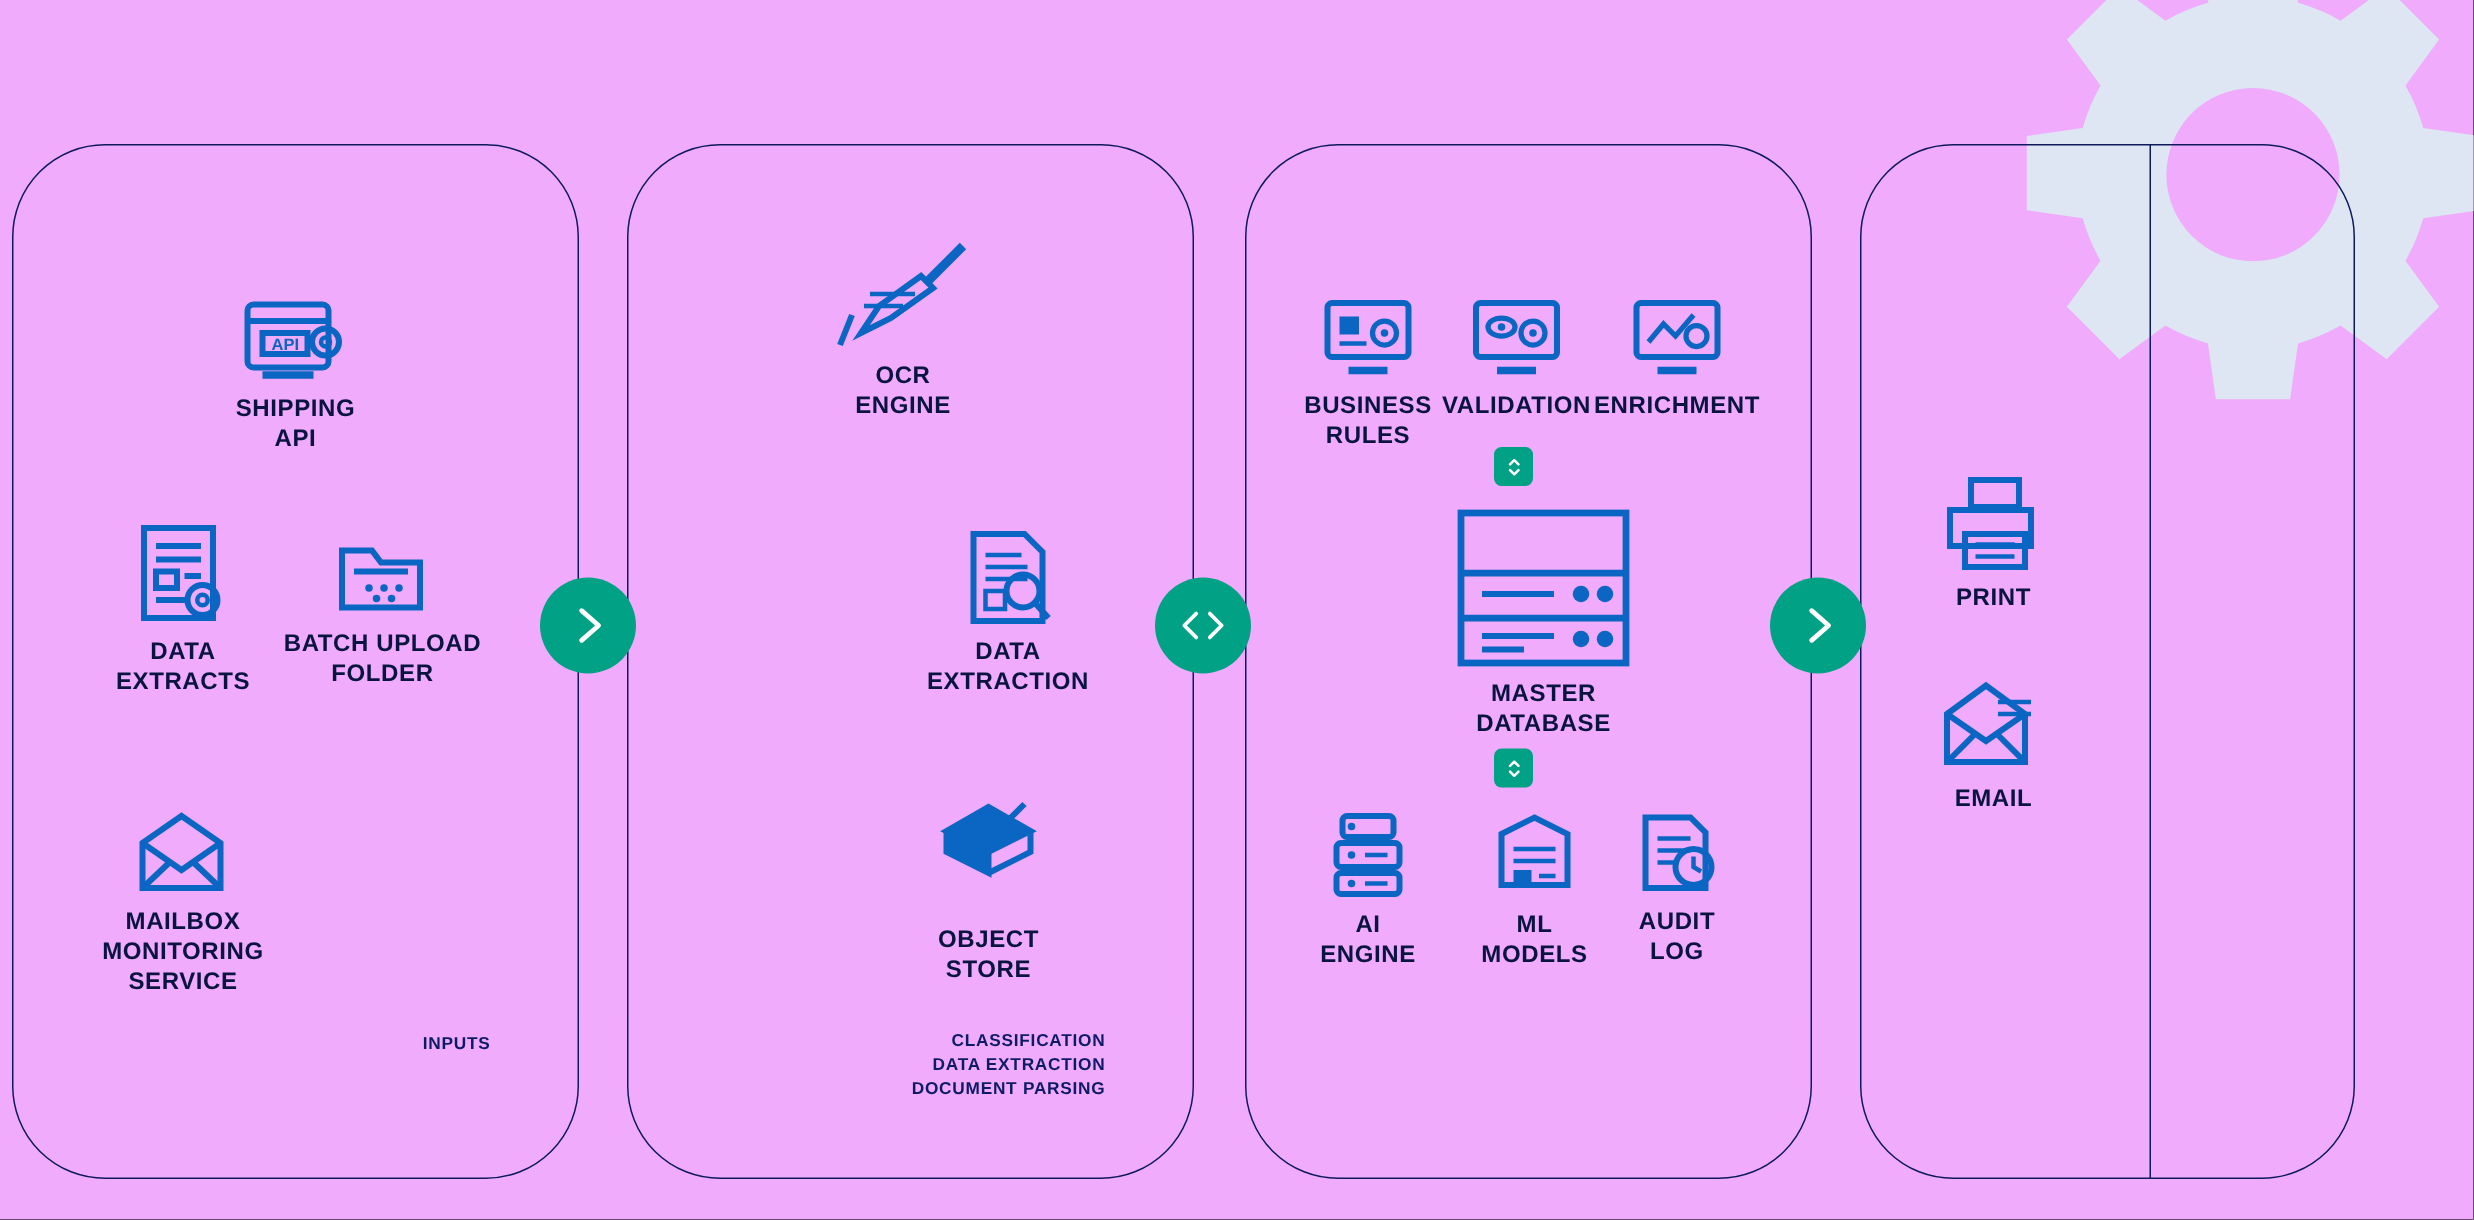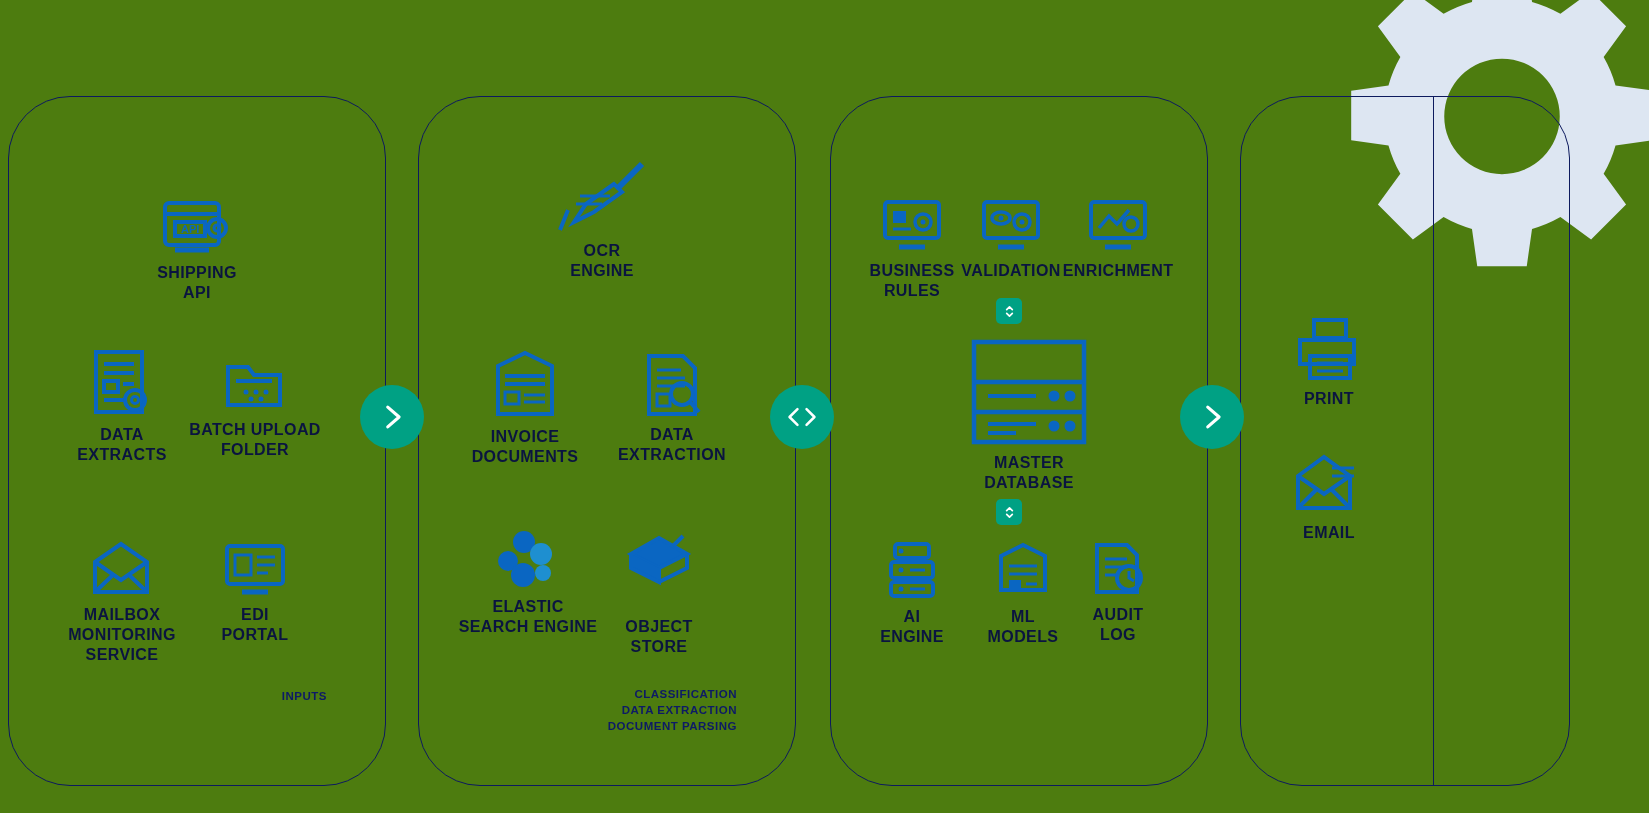--- a/index.html
+++ b/index.html
@@ -2,21 +2,21 @@
 <html><head>
 <meta charset="utf-8">
 <style>
   * { box-sizing: border-box; margin: 0; padding: 0; }
   html, body {
     width: 1649px; height: 813px;
     background: #000000;
     font-family: "Liberation Sans", sans-serif;
     overflow: hidden;
   }
-  #stage { position: relative; width: 1649px; height: 813px; background: #4d7c0f; }
+  #stage { position: relative; width: 1649px; height: 813px; background: #f0abfc; }
 
   
   .gear-watermark {
     position: absolute; right: -18px; top: -42px;
     width: 330px; height: 330px; z-index: 0; pointer-events: none;
   }
   .gear-watermark svg { width: 100%; height: 100%; display: block; }
 
   
   .panel {
@@ -168,94 +168,53 @@
         <polyline points="5 22 31 40 57 22"></polyline>
         <line x1="5" y1="52" x2="24" y2="34"></line>
         <line x1="57" y1="52" x2="38" y2="34"></line>
       </svg>
     </span>
     <span class="lbl">MAILBOX
 MONITORING
 SERVICE</span>
   </div>
 
-  <div class="node" style="left:180px; top:540px;">
-    <span class="glyph">
-      <svg width="66" height="58" viewBox="0 0 66 58" fill="none" stroke="#0a66c2" stroke-width="4">
-        <rect x="5" y="6" width="56" height="38" rx="3"></rect>
-        <rect x="13" y="15" width="16" height="20" stroke-width="3"></rect>
-        <line x1="35" y1="17" x2="53" y2="17" stroke-width="3"></line>
-        <line x1="35" y1="25" x2="53" y2="25" stroke-width="3"></line>
-        <line x1="35" y1="33" x2="46" y2="33" stroke-width="3"></line>
-        <line x1="20" y1="52" x2="46" y2="52" stroke-width="5"></line>
-      </svg>
-    </span>
-    <span class="lbl">EDI
-PORTAL</span>
-  </div>
 
   <div class="group-caption" style="left:67px; top:688px;">INPUTS</div>
 
   <div class="node" style="left:527px; top:160px;">
     <span class="glyph">
       <svg width="92" height="74" viewBox="0 0 92 74" fill="none" stroke="#0a66c2" stroke-width="4">
         <path d="M86 4 L62 28" stroke-width="6"></path>
         <path d="M58 24 L30 44 L18 62 L38 52 L66 32 Z"></path>
         <path d="M12 50 L4 70"></path>
         <line x1="24" y1="36" x2="54" y2="36" stroke-width="3"></line>
         <line x1="20" y1="44" x2="46" y2="44" stroke-width="3"></line>
       </svg>
     </span>
     <span class="lbl">OCR
 ENGINE</span>
   </div>
 
-  <div class="node" style="left:450px; top:350px;">
-    <span class="glyph">
-      <svg width="66" height="70" viewBox="0 0 66 70" fill="none" stroke="#0a66c2" stroke-width="4">
-        <path d="M6 16 L33 3 L60 16 V64 H6 Z"></path>
-        <line x1="13" y1="26" x2="53" y2="26"></line>
-        <line x1="13" y1="34" x2="53" y2="34"></line>
-        <rect x="13" y="42" width="14" height="12" stroke-width="3"></rect>
-        <line x1="32" y1="45" x2="53" y2="45" stroke-width="3"></line>
-        <line x1="32" y1="52" x2="53" y2="52" stroke-width="3"></line>
-      </svg>
-    </span>
-    <span class="lbl">INVOICE
-DOCUMENTS</span>
-  </div>
 
   <div class="node" style="left:597px; top:352px;">
     <span class="glyph">
       <svg width="62" height="66" viewBox="0 0 62 66" fill="none" stroke="#0a66c2" stroke-width="4">
         <path d="M8 4 H42 L54 16 V62 H8 Z"></path>
         <line x1="16" y1="18" x2="40" y2="18" stroke-width="3"></line>
         <line x1="16" y1="26" x2="44" y2="26" stroke-width="3"></line>
         <line x1="16" y1="34" x2="44" y2="34" stroke-width="3"></line>
         <rect x="16" y="42" width="13" height="12" stroke-width="3"></rect>
         <circle cx="41" cy="42" r="11" stroke-width="4"></circle>
         <line x1="49" y1="50" x2="58" y2="60" stroke-width="4"></line>
       </svg>
     </span>
     <span class="lbl">DATA EXTRACTION</span>
   </div>
 
-  <div class="node" style="left:453px; top:528px;">
-    <span class="glyph">
-      <svg width="70" height="62" viewBox="0 0 70 62">
-        <circle cx="31" cy="14" r="11" fill="#0a66c2"></circle>
-        <circle cx="15" cy="33" r="10" fill="#0a66c2"></circle>
-        <circle cx="30" cy="47" r="12" fill="#0a66c2"></circle>
-        <circle cx="48" cy="26" r="11" fill="#1e8fd0"></circle>
-        <circle cx="50" cy="45" r="8" fill="#1e8fd0"></circle>
-      </svg>
-    </span>
-    <span class="lbl">ELASTIC
-SEARCH ENGINE</span>
-  </div>
 
   <div class="node" style="left:584px; top:528px;gap:20px;">
     <span class="glyph">
       <svg width="72" height="62" viewBox="0 0 72 62" fill="none" stroke="#0a66c2" stroke-width="4">
         <path d="M8 26 L36 10 L64 26 L36 40 Z" fill="#0a66c2"></path>
         <path d="M8 26 V40 L36 54 V40" fill="#0a66c2"></path>
         <path d="M64 26 V40 L36 54" stroke-width="4"></path>
         <line x1="50" y1="18" x2="60" y2="8" stroke-width="4"></line>
       </svg>
     </span>

